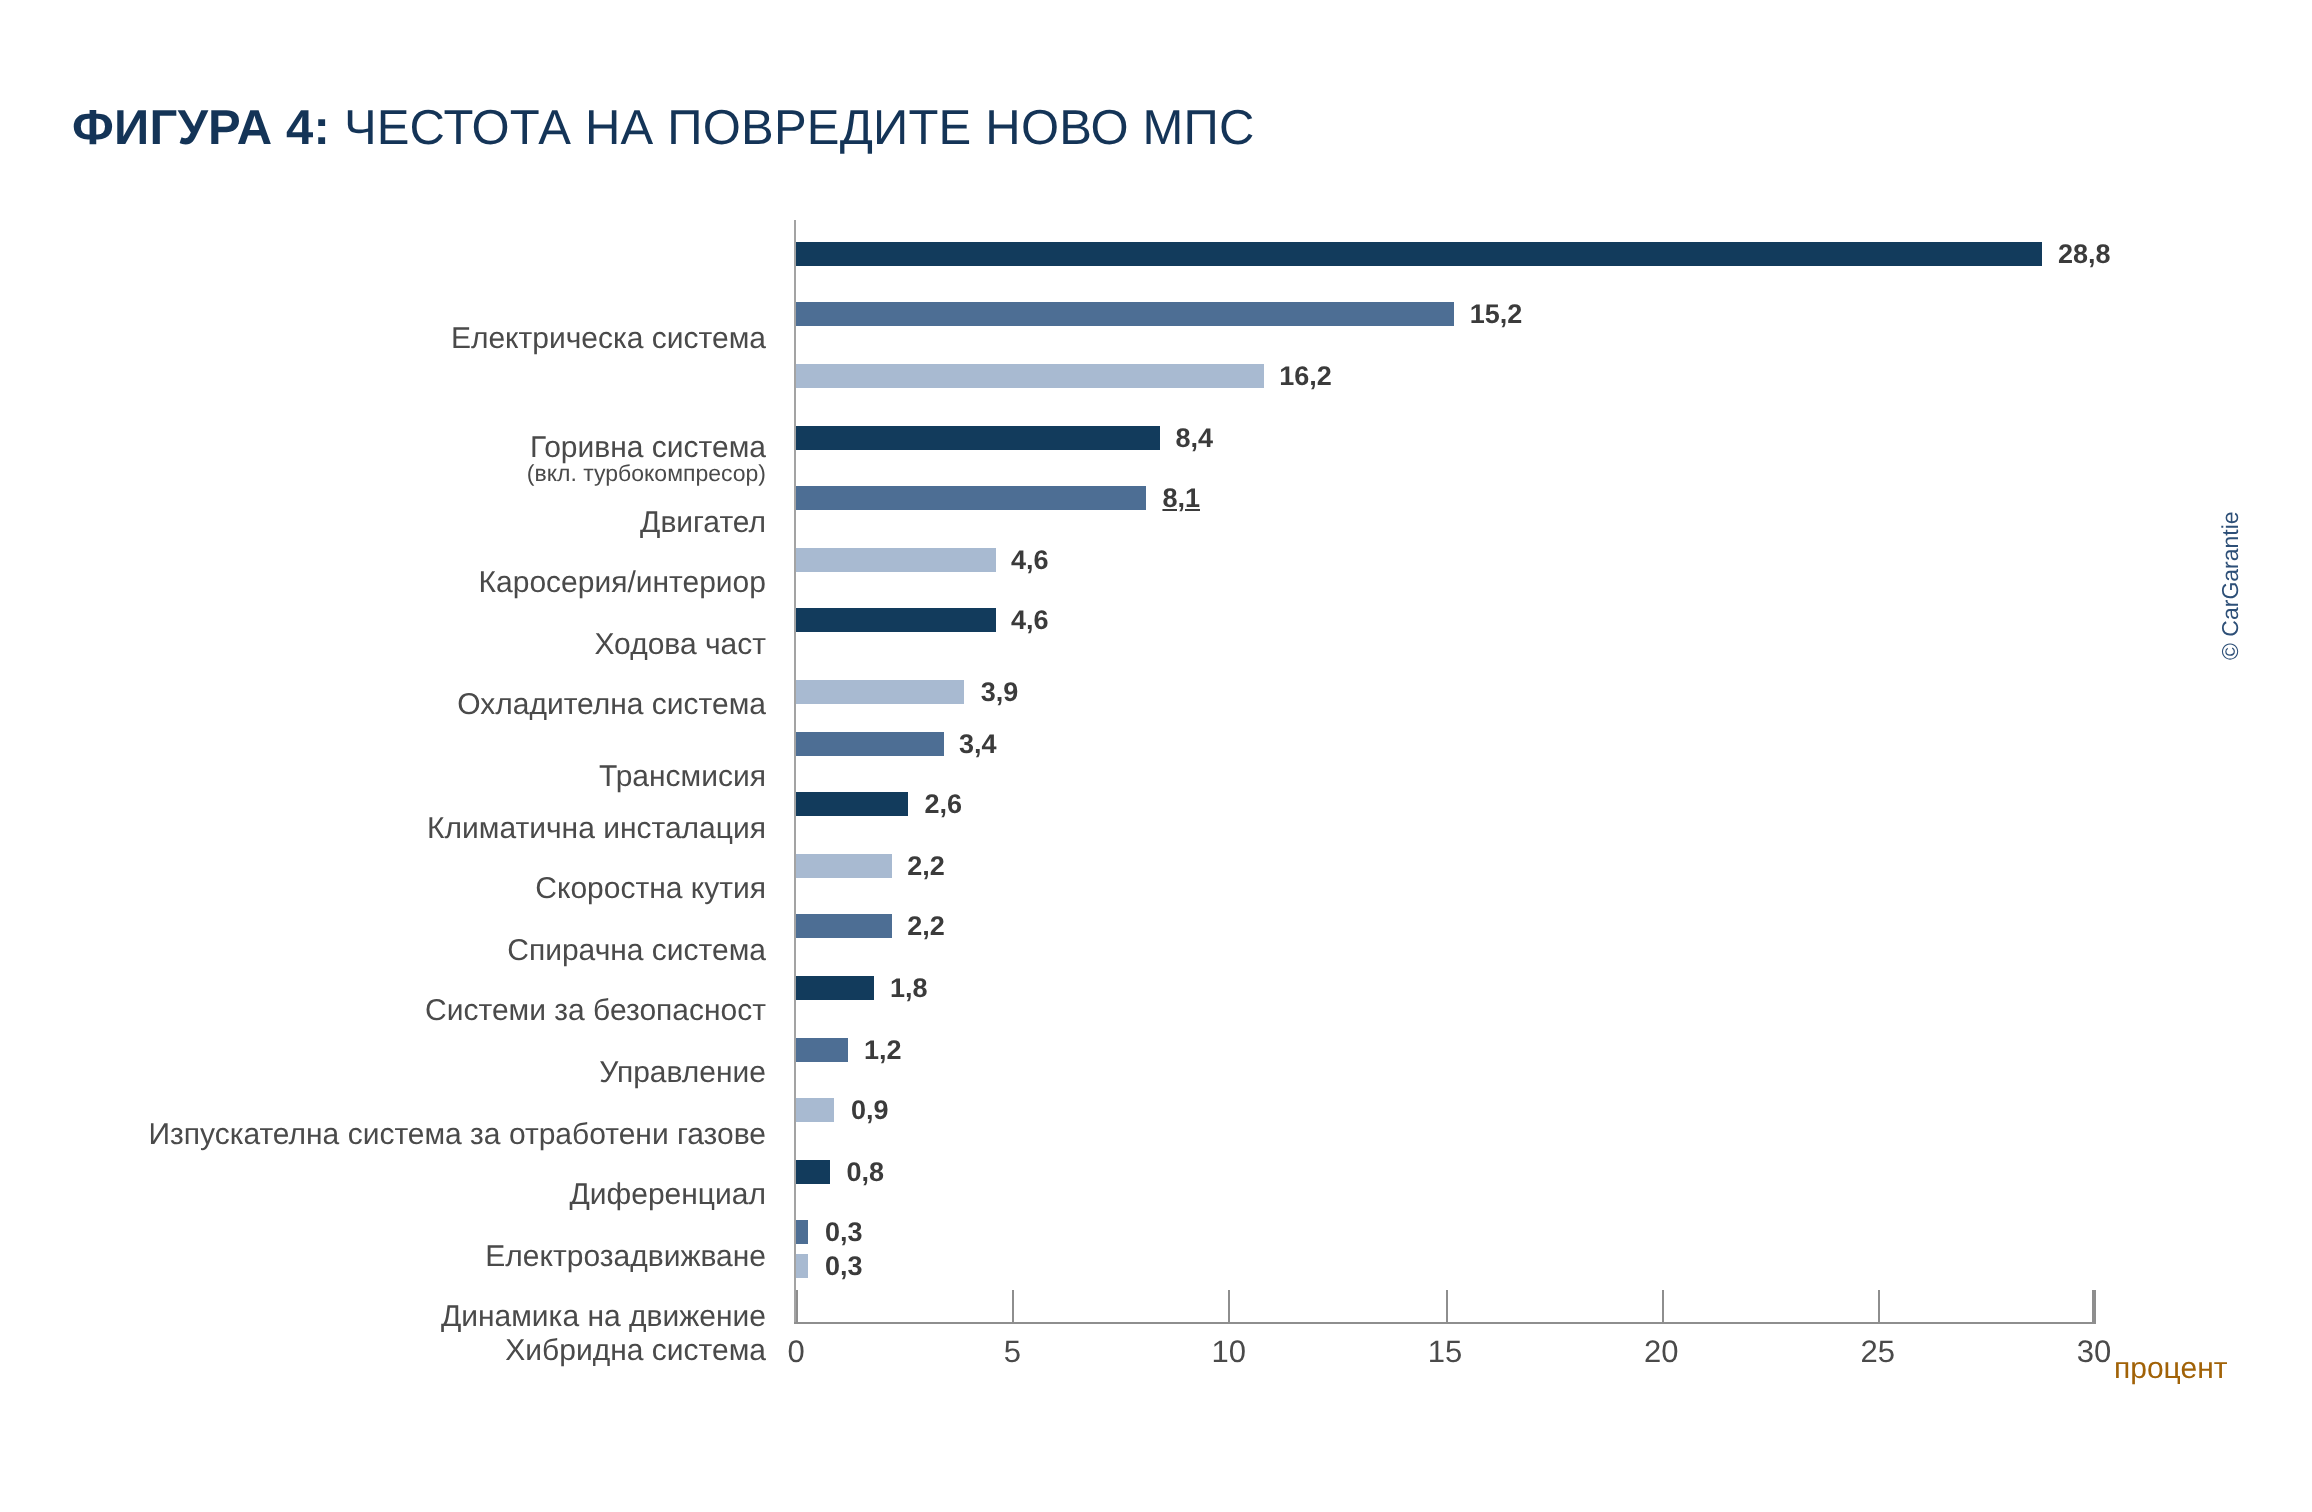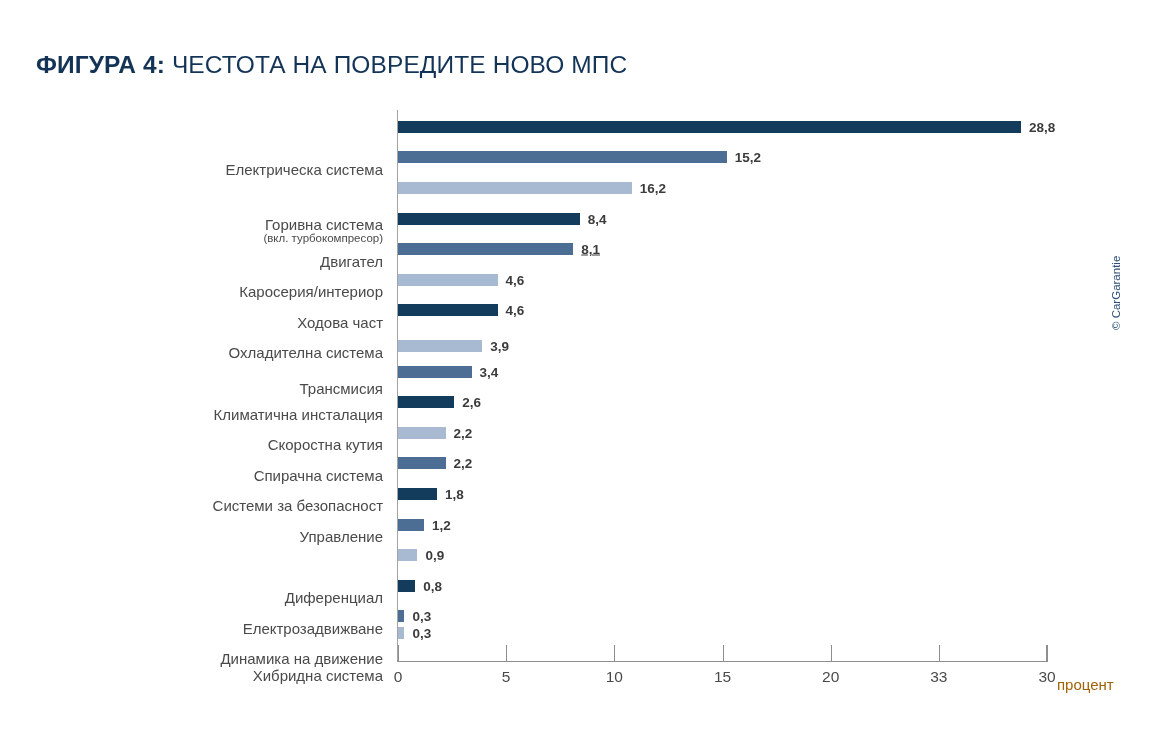--- a/index.html
+++ b/index.html
@@ -177,21 +177,21 @@
         <div class="tick-label" style="left: 398px;">0</div>
         <div class="tick" style="left: 506.167px;"></div>
         <div class="tick-label" style="left: 506.167px;">5</div>
         <div class="tick" style="left: 614.333px;"></div>
         <div class="tick-label" style="left: 614.333px;">10</div>
         <div class="tick" style="left: 722.5px;"></div>
         <div class="tick-label" style="left: 722.5px;">15</div>
         <div class="tick" style="left: 830.667px;"></div>
         <div class="tick-label" style="left: 830.667px;">20</div>
         <div class="tick" style="left: 938.833px;"></div>
-        <div class="tick-label" style="left: 938.833px;">33</div>
+        <div class="tick-label" style="left: 938.833px;">25</div>
         <div class="tick" style="left: 1047px;"></div>
         <div class="tick-label" style="left: 1047px;">30</div>
       </div>
     <div id="rows-layer">
         <div class="row" style="top: 111.5px;">
           <div class="cat-label"><span>Електрическа система</span></div>
           <div class="bar" style="width: 623.04px; background: rgb(18, 59, 92);"></div>
           <div class="bar-value" style="left: 1029.04px;">28,8</div>
         </div>
         <div class="row" style="top: 142.1px;">
@@ -247,20 +247,21 @@
           <div class="cat-label"><span>Системи за безопасност</span></div>
           <div class="bar" style="width: 47.5933px; background: rgb(77, 110, 148);"></div>
           <div class="bar-value" style="left: 453.593px;">2,2</div>
         </div>
         <div class="row" style="top: 478.7px;">
           <div class="cat-label"><span>Управление</span></div>
           <div class="bar" style="width: 38.94px; background: rgb(18, 59, 92);"></div>
           <div class="bar-value" style="left: 444.94px;">1,8</div>
         </div>
         <div class="row" style="top: 509.3px;">
+          <div class="cat-label"><span>Изпускателна система за отработени газове</span></div>
           <div class="bar" style="width: 25.96px; background: rgb(77, 110, 148);"></div>
           <div class="bar-value" style="left: 431.96px;">1,2</div>
         </div>
         <div class="row" style="top: 539.9px;">
           <div class="cat-label"><span>Диференциал</span></div>
           <div class="bar" style="width: 19.47px; background: rgb(168, 186, 209);"></div>
           <div class="bar-value" style="left: 425.47px;">0,9</div>
         </div>
         <div class="row" style="top: 570.5px;">
           <div class="cat-label"><span>Електрозадвижване</span></div>

